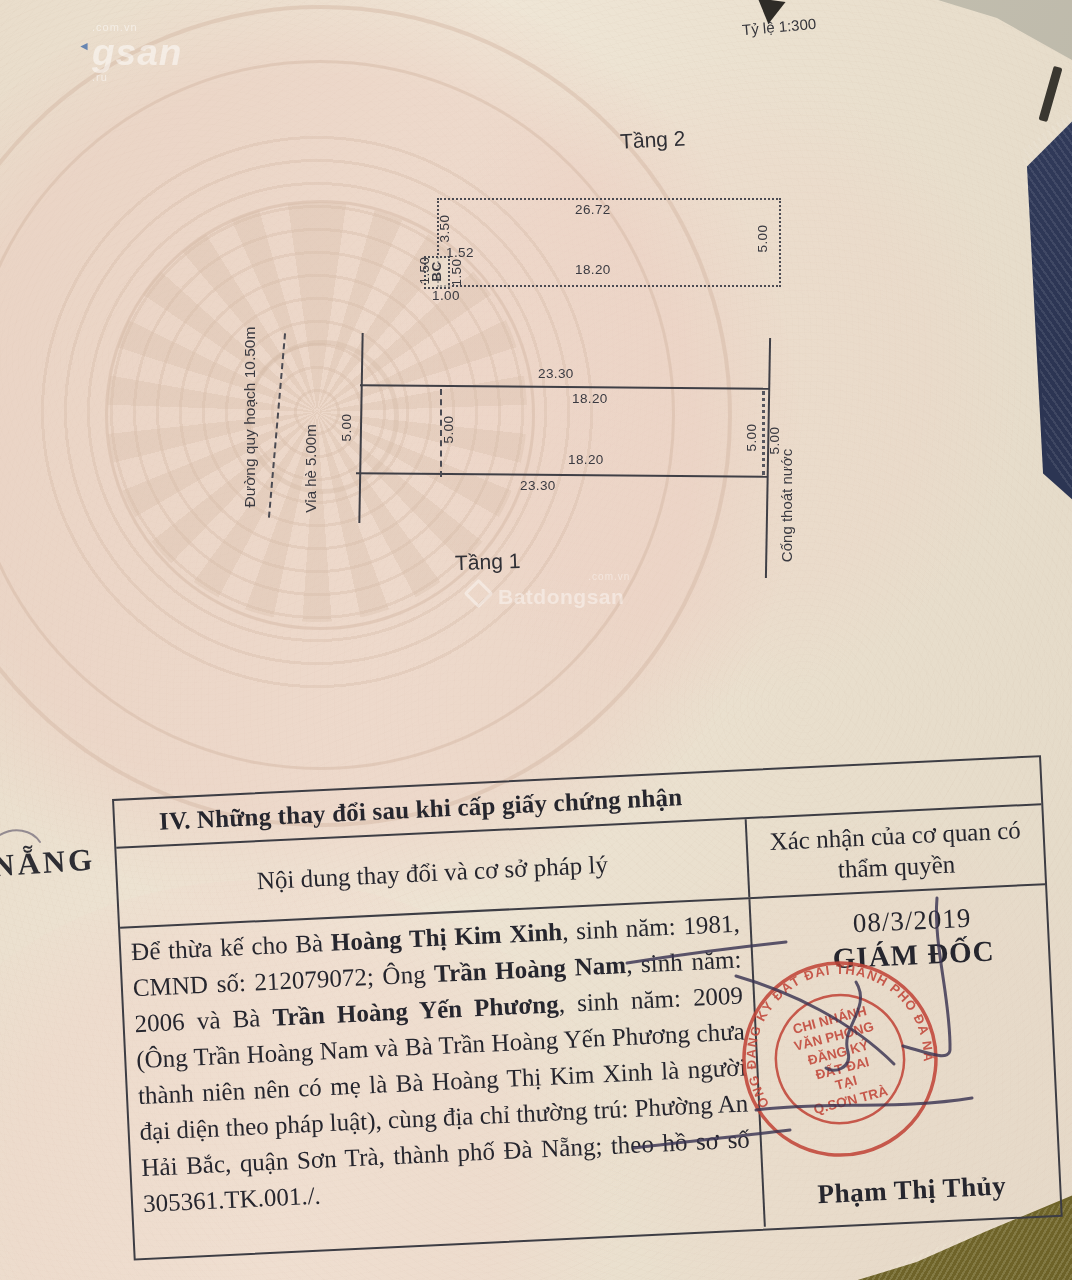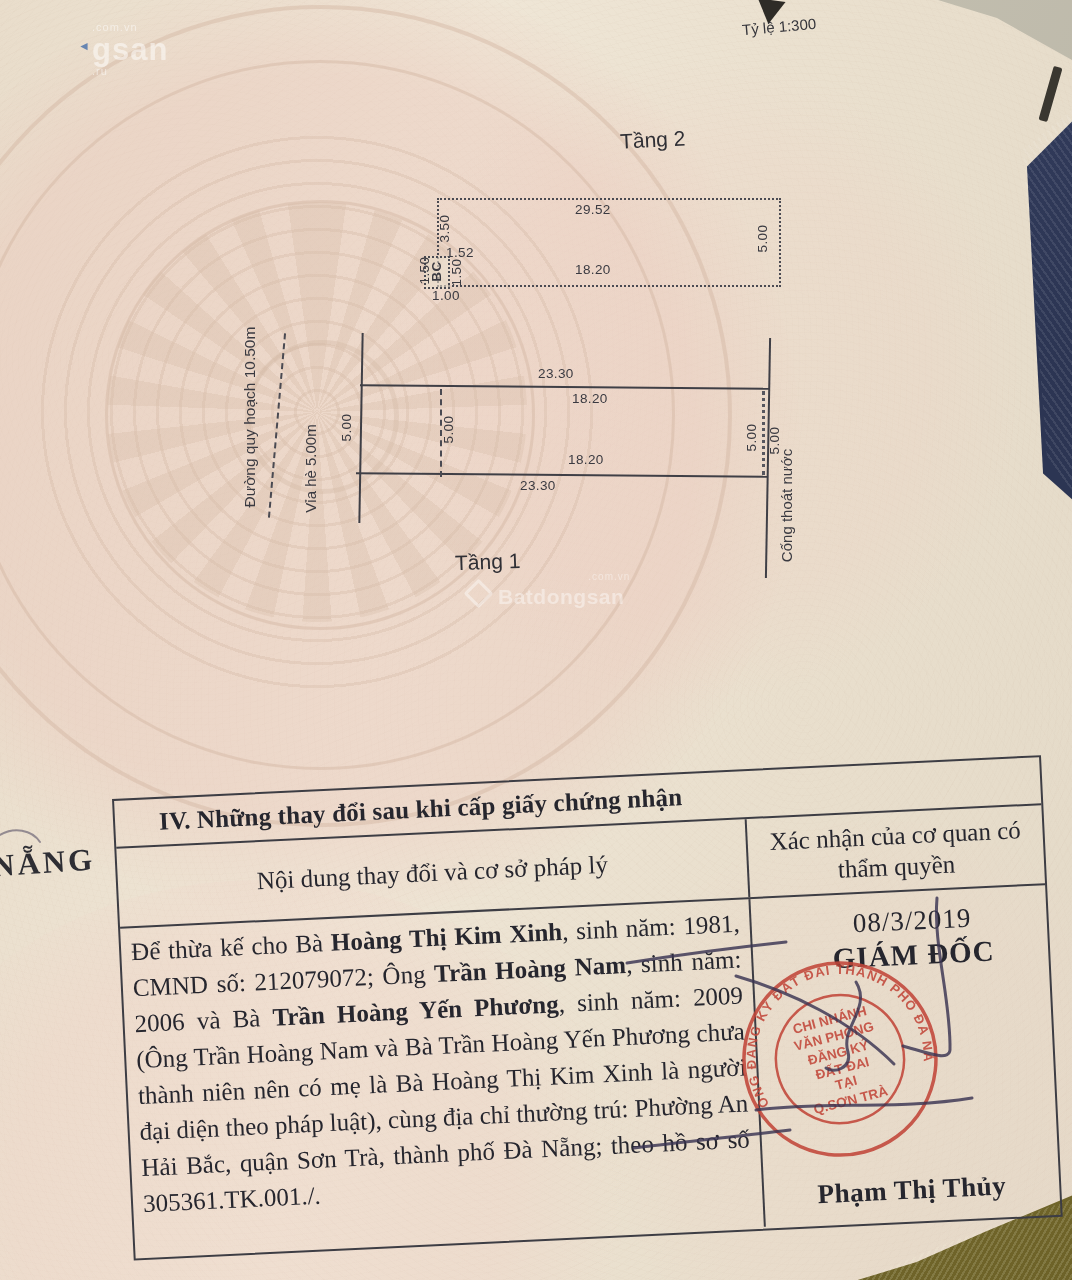--- a/index.html
+++ b/index.html
@@ -39,21 +39,21 @@
   #olive{left:0;top:0;width:1072px;height:1280px;
      background:linear-gradient(160deg,#958840,#6d6228);
      clip-path:polygon(80% 100%,100% 100%,100% 93.4%,92% 96.2%,85.5% 98.6%);}
   #olive-tex{left:860px;top:1190px;width:212px;height:90px;opacity:.4;
      background:repeating-linear-gradient(120deg,rgba(255,255,230,.35) 0 2px,transparent 2px 5px);
      clip-path:polygon(0 100%,100% 100%,100% 10%,40% 60%);}
   #dark-mark{left:1046px;top:66px;width:9px;height:56px;background:#27251f;transform:rotate(16deg);opacity:.9;border-radius:2px;}
   
   #wm-gsan{left:92px;top:22px;color:rgba(255,255,255,.50);line-height:1.05;text-align:left;}
   #wm-gsan .sm{font-size:11px;letter-spacing:1px;}
-  #wm-gsan .lg{font-size:31px;font-weight:bold;letter-spacing:1px;}
+  #wm-gsan .lg{font-size:37px;font-weight:bold;letter-spacing:1px;font-style:italic;}
   #wm-arrow{position:absolute;left:-14px;top:18px;color:rgba(80,118,173,.85);font-size:12px;}
   #wm-bds{left:468px;top:583px;color:rgba(255,255,255,.42);font-size:21px;font-weight:bold;letter-spacing:.5px;}
   #wm-bds .dia{display:inline-block;width:15px;height:15px;border:3px solid rgba(255,255,255,.42);transform:rotate(45deg);margin-right:9px;border-radius:2px;}
   #wm-bds .dom{position:absolute;right:-6px;top:-12px;font-size:10px;font-weight:normal;letter-spacing:1px;}
   
   .line{position:absolute;background:#3f3f46;}
   .dash-v{position:absolute;border-left:2px dashed #4a4a52;}
   .dot-v{position:absolute;border-left:3px dotted #56565e;}
   .dim{position:absolute;font-size:13.5px;letter-spacing:.4px;color:#3a3a41;white-space:nowrap;}
   .dim.r{width:36px;text-align:center;transform:rotate(-90deg);}
@@ -123,21 +123,21 @@
   <div class="abs" id="wm-bds">
     <span class="dia"></span><span>Batdongsan</span>
     <span class="dom">.com.vn</span>
   </div>
 
   <div id="scale-arrow"></div>
   <div class="abs" style="left:742px;top:18px;font-size:15px;transform:rotate(-5deg);">Tỷ lệ 1:300</div>
 
   <div class="plan-title" style="left:620px;top:128px;transform:rotate(-3deg);">Tầng 2</div>
   <div id="f2-rect"></div>
-  <div class="dim" style="left:575px;top:202px;">29.52</div>
+  <div class="dim" style="left:575px;top:202px;">26.72</div>
   <div class="dim r" style="left:744px;top:231px;">5.00</div>
   <div class="dim" style="left:575px;top:262px;">18.20</div>
   <div class="dim r" style="left:426px;top:221px;">3.50</div>
   <div class="dim" style="left:446px;top:245px;">1.52</div>
   <div id="f2-bc"></div>
   <div class="dim r" style="left:406px;top:263px;">1.50</div>
   <div class="dim r" style="left:418px;top:264px;font-weight:bold;">BC</div>
   <div class="dim r" style="left:438px;top:265px;">1.50</div>
   <div class="dim" style="left:432px;top:288px;">1.00</div>
 

